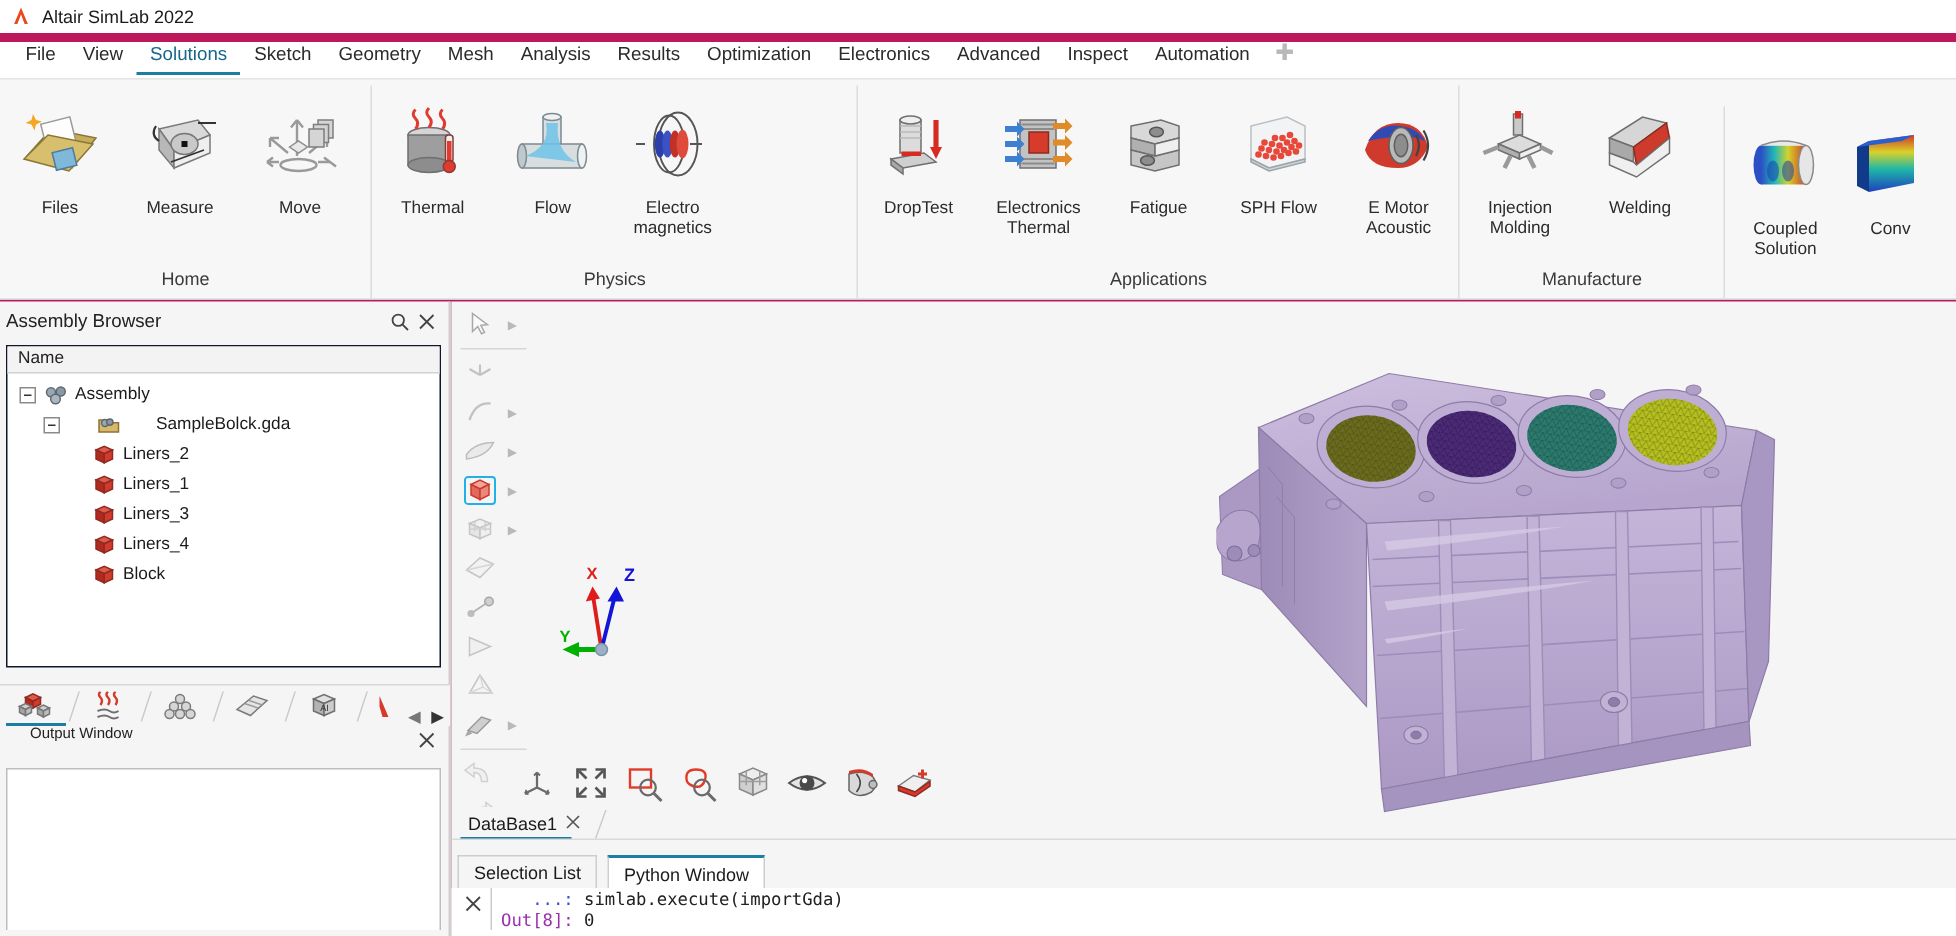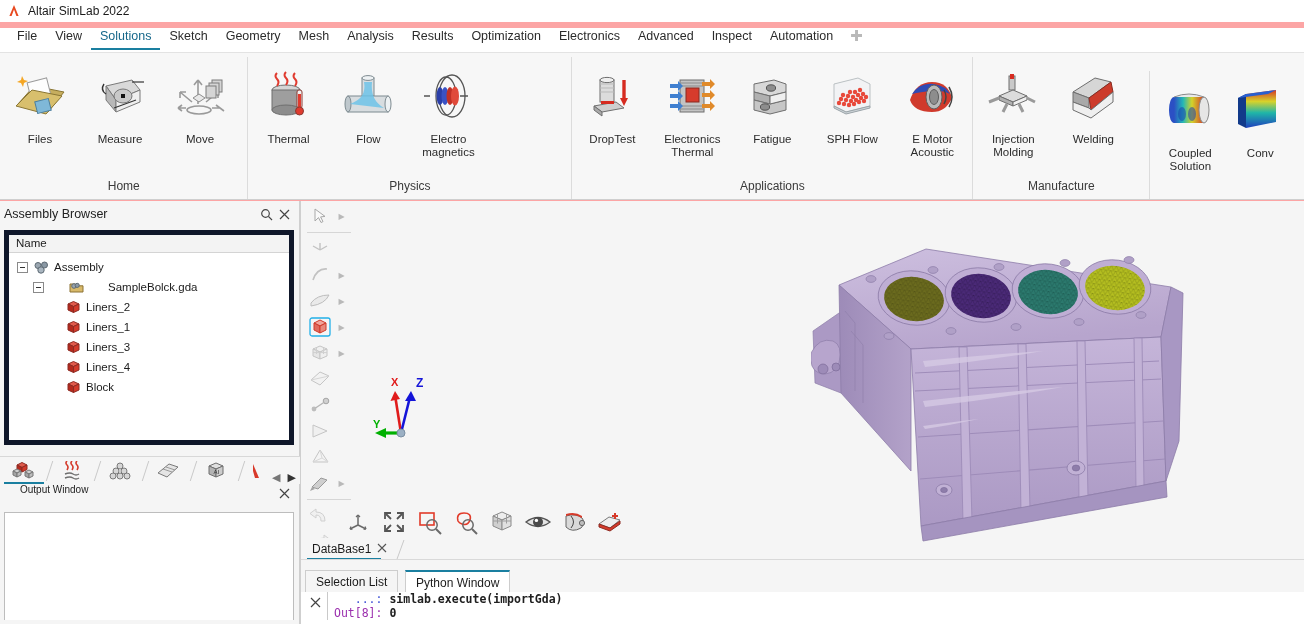--- a/index.html
+++ b/index.html
@@ -4,21 +4,21 @@
 <style>
   * { box-sizing: border-box; }
   html, body {
     margin: 0; padding: 0;
     width: 1304px; height: 624px;
     overflow: hidden;
     font-family: "Liberation Sans", sans-serif;
     background: #ffffff;
     -webkit-font-smoothing: antialiased;
   }
-  #app { position: relative; width: 1304px; height: 624px; background: #fca5a5; }
+  #app { position: relative; width: 1304px; height: 624px; background: #be185d; }
 
   
   .titlebar {
     position: absolute; left: 0; top: 0; width: 1304px; height: 22px;
     background: #ffffff; display: flex; align-items: center; gap: 6px;
     padding-left: 6px; border-bottom: 1px solid #ffffff;
   }
   .titlebar .app-title { font-size: 12px; color: #1a1a1a; line-height: 1; }
 
   
@@ -59,21 +59,21 @@
   }
   .browser-head {
     height: 26px; display: flex; align-items: center; padding: 0 6px 0 4px;
     font-size: 12.5px; color: #222;
   }
   .browser-head .ttl { flex: 1; }
   .hd-btn { width: 18px; height: 18px; display: flex; align-items: center; justify-content: center;
             color: #444; cursor: default; }
   .tree-box {
     position: absolute; left: 4px; top: 29px; width: 290px; height: 215px;
-    background: #ffffff; border: 5px solid #0f172a;
+    background: #ffffff; border: 1px solid #0f172a;
   }
   .tree-colhdr {
     height: 18px; background: #f3f3f3; border-bottom: 1px solid #d4d4d4;
     font-size: 11.5px; color: #222; padding-left: 7px; line-height: 17px;
   }
   .tree-body { padding: 4px 0 0 0; }
   .tnode { display: flex; align-items: center; height: 20px; font-size: 11.5px; color: #1b1b1b; }
   .expander { width: 11px; height: 11px; border: 1px solid #8a8a8a; background: #fff;
     position: relative; margin-right: 4px; flex: 0 0 auto; }
   .expander:before { content: ""; position: absolute; left: 2px; top: 4px; width: 5px; height: 1px; background: #333; }
@@ -135,21 +135,21 @@
            border-bottom: none; }
   .pytab.sel { background: #ffffff; border-top: 2px solid #1a7fa0; }
   .pystrip .rule { position: absolute; left: 0; right: 0; bottom: 0; height: 1px; background: #cdcdcd; }
 
   .pyconsole { position: absolute; left: 301px; top: 592px; width: 1003px; height: 32px; background: #ffffff; }
   .pyclose { position: absolute; left: 9px; top: 4px; color: #444; font-size: 13px; }
   .pylines { position: absolute; left: 26px; top: 0px; border-left: 1px solid #c9c9c9; padding-left: 6px;
              font-family: "DejaVu Sans Mono", monospace; font-size: 11.5px; line-height: 14px; }
   .pyline { white-space: pre; }
   .pc-blue { color: #3c4fd6; }
-  .pc-dark { color: #202020; font-weight: bold; }
+  .pc-dark { color: #202020; }
   .pc-purple { color: #9b2fae; }
 
   .vsplit { position: absolute; left: 300px; top: 201px; width: 1px; height: 423px; background: #cfcfcf; }
 </style>
 </head>
 <body>
 
 <div id="app">
 
   <div class="titlebar">

